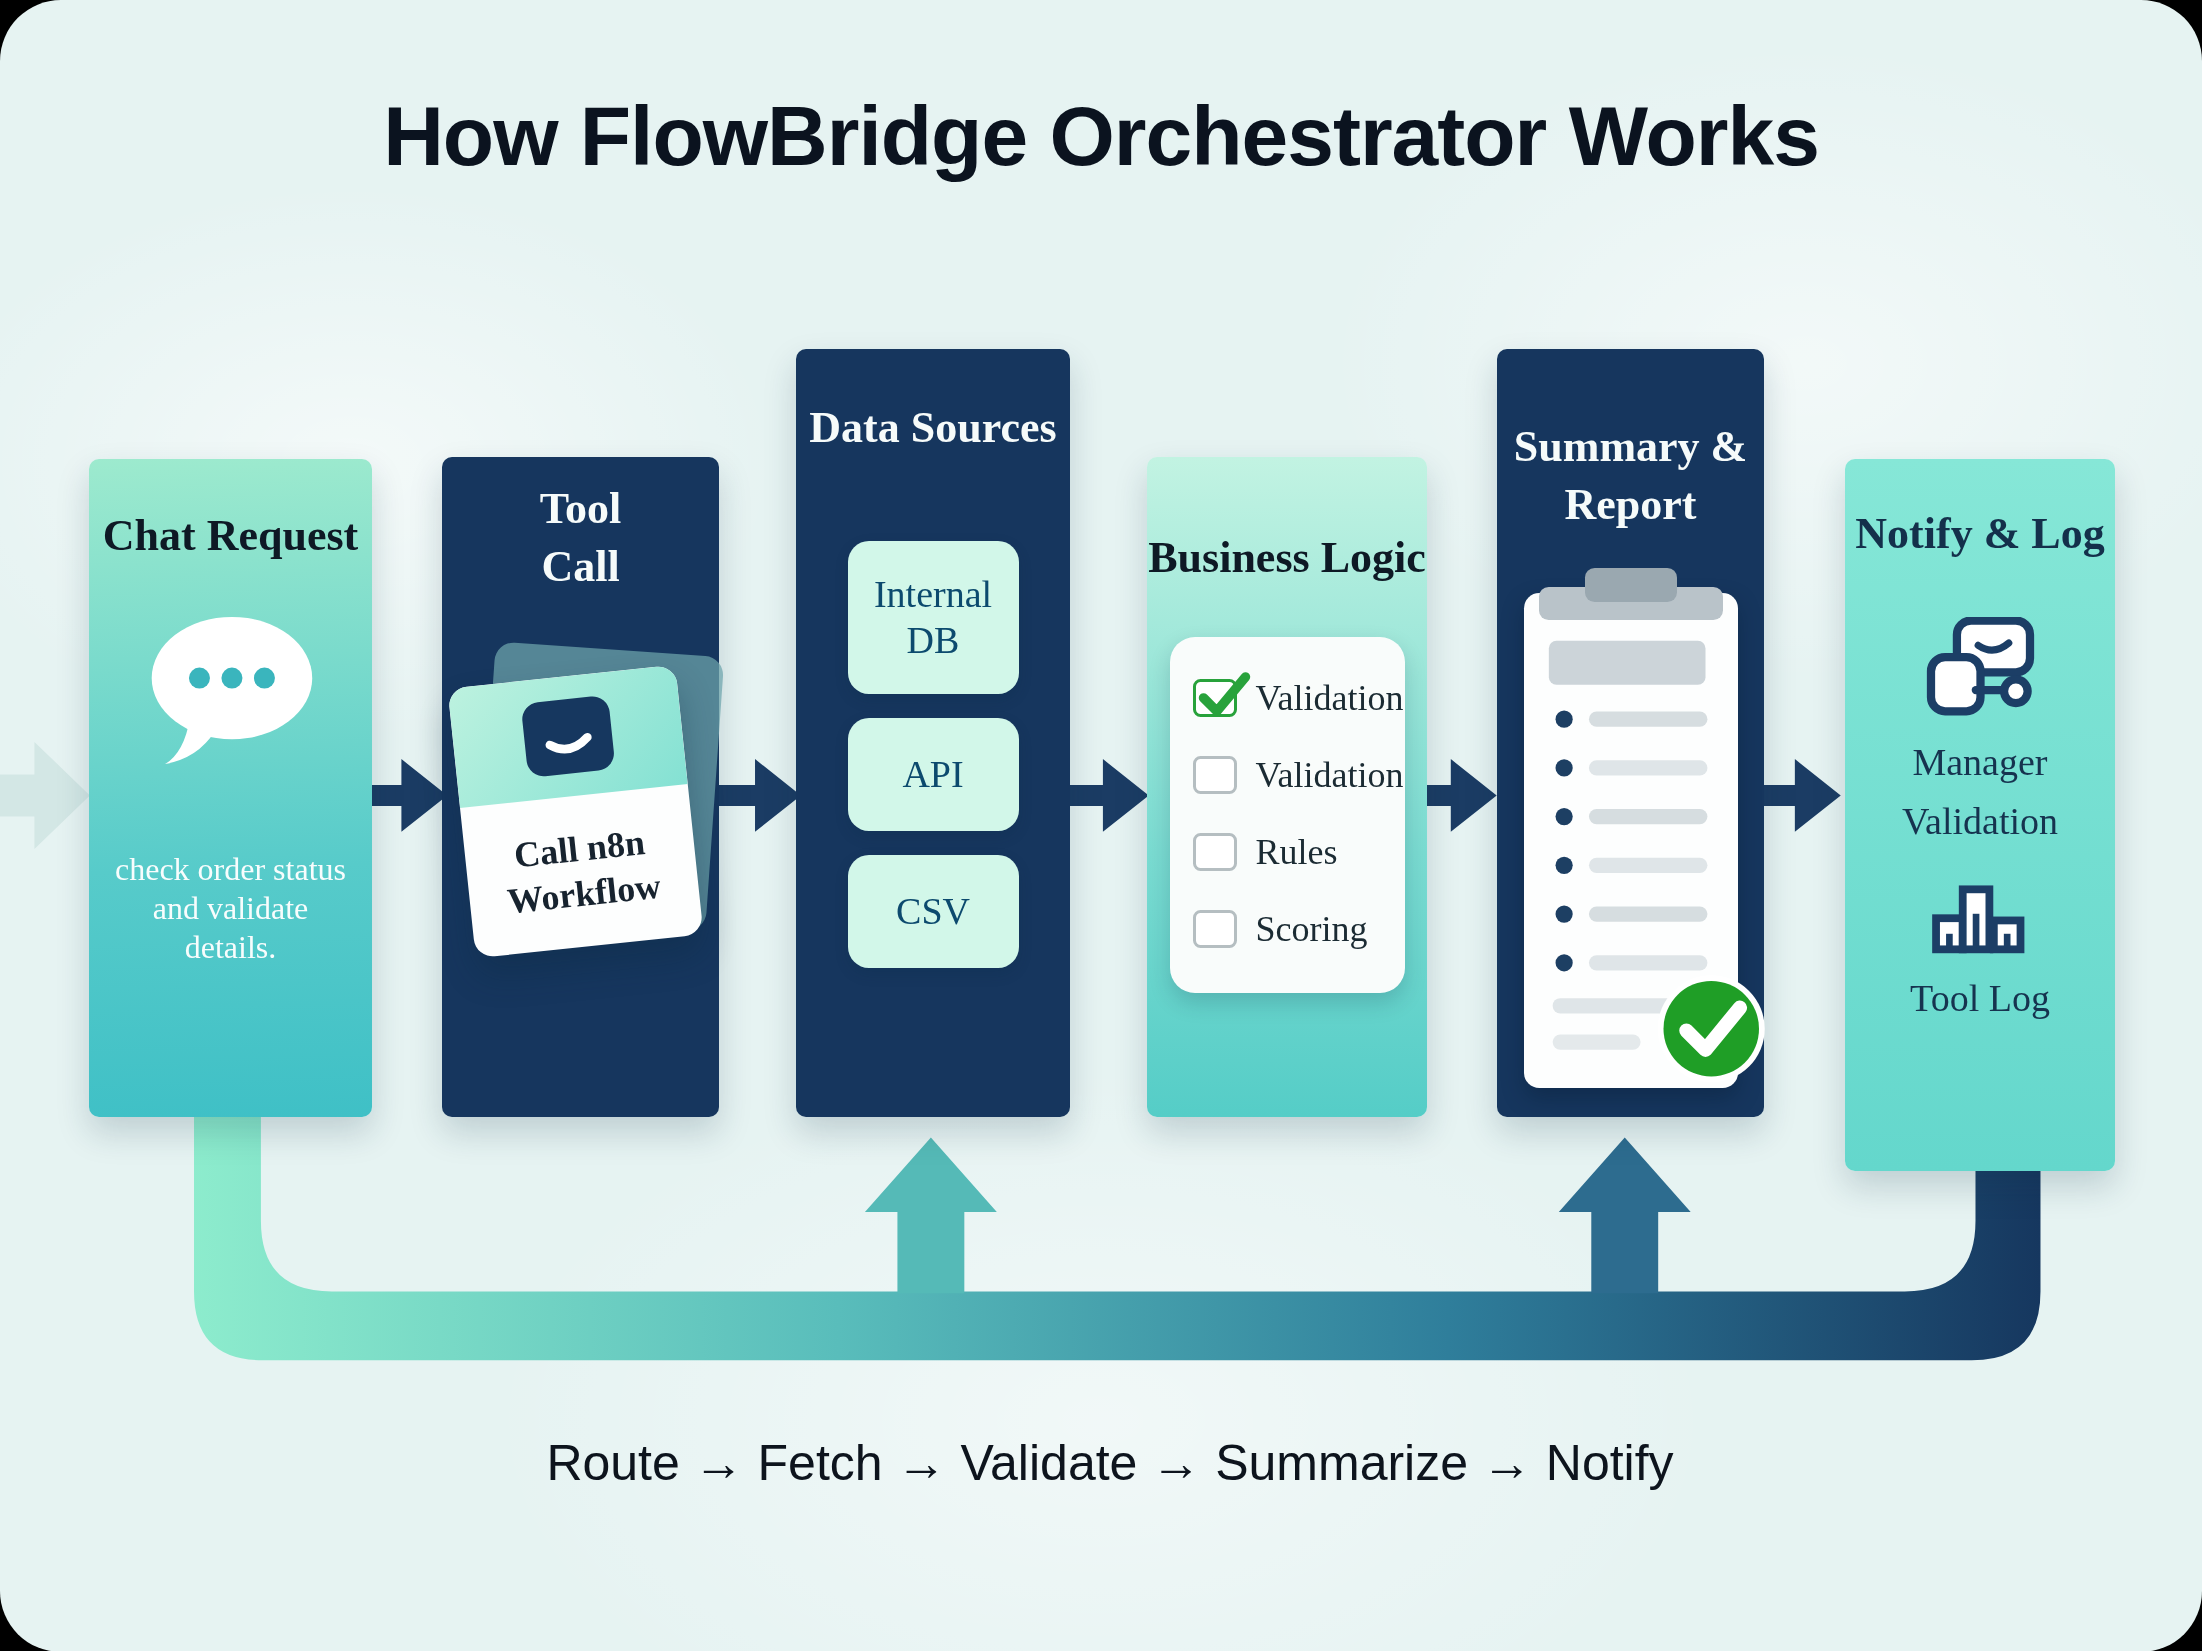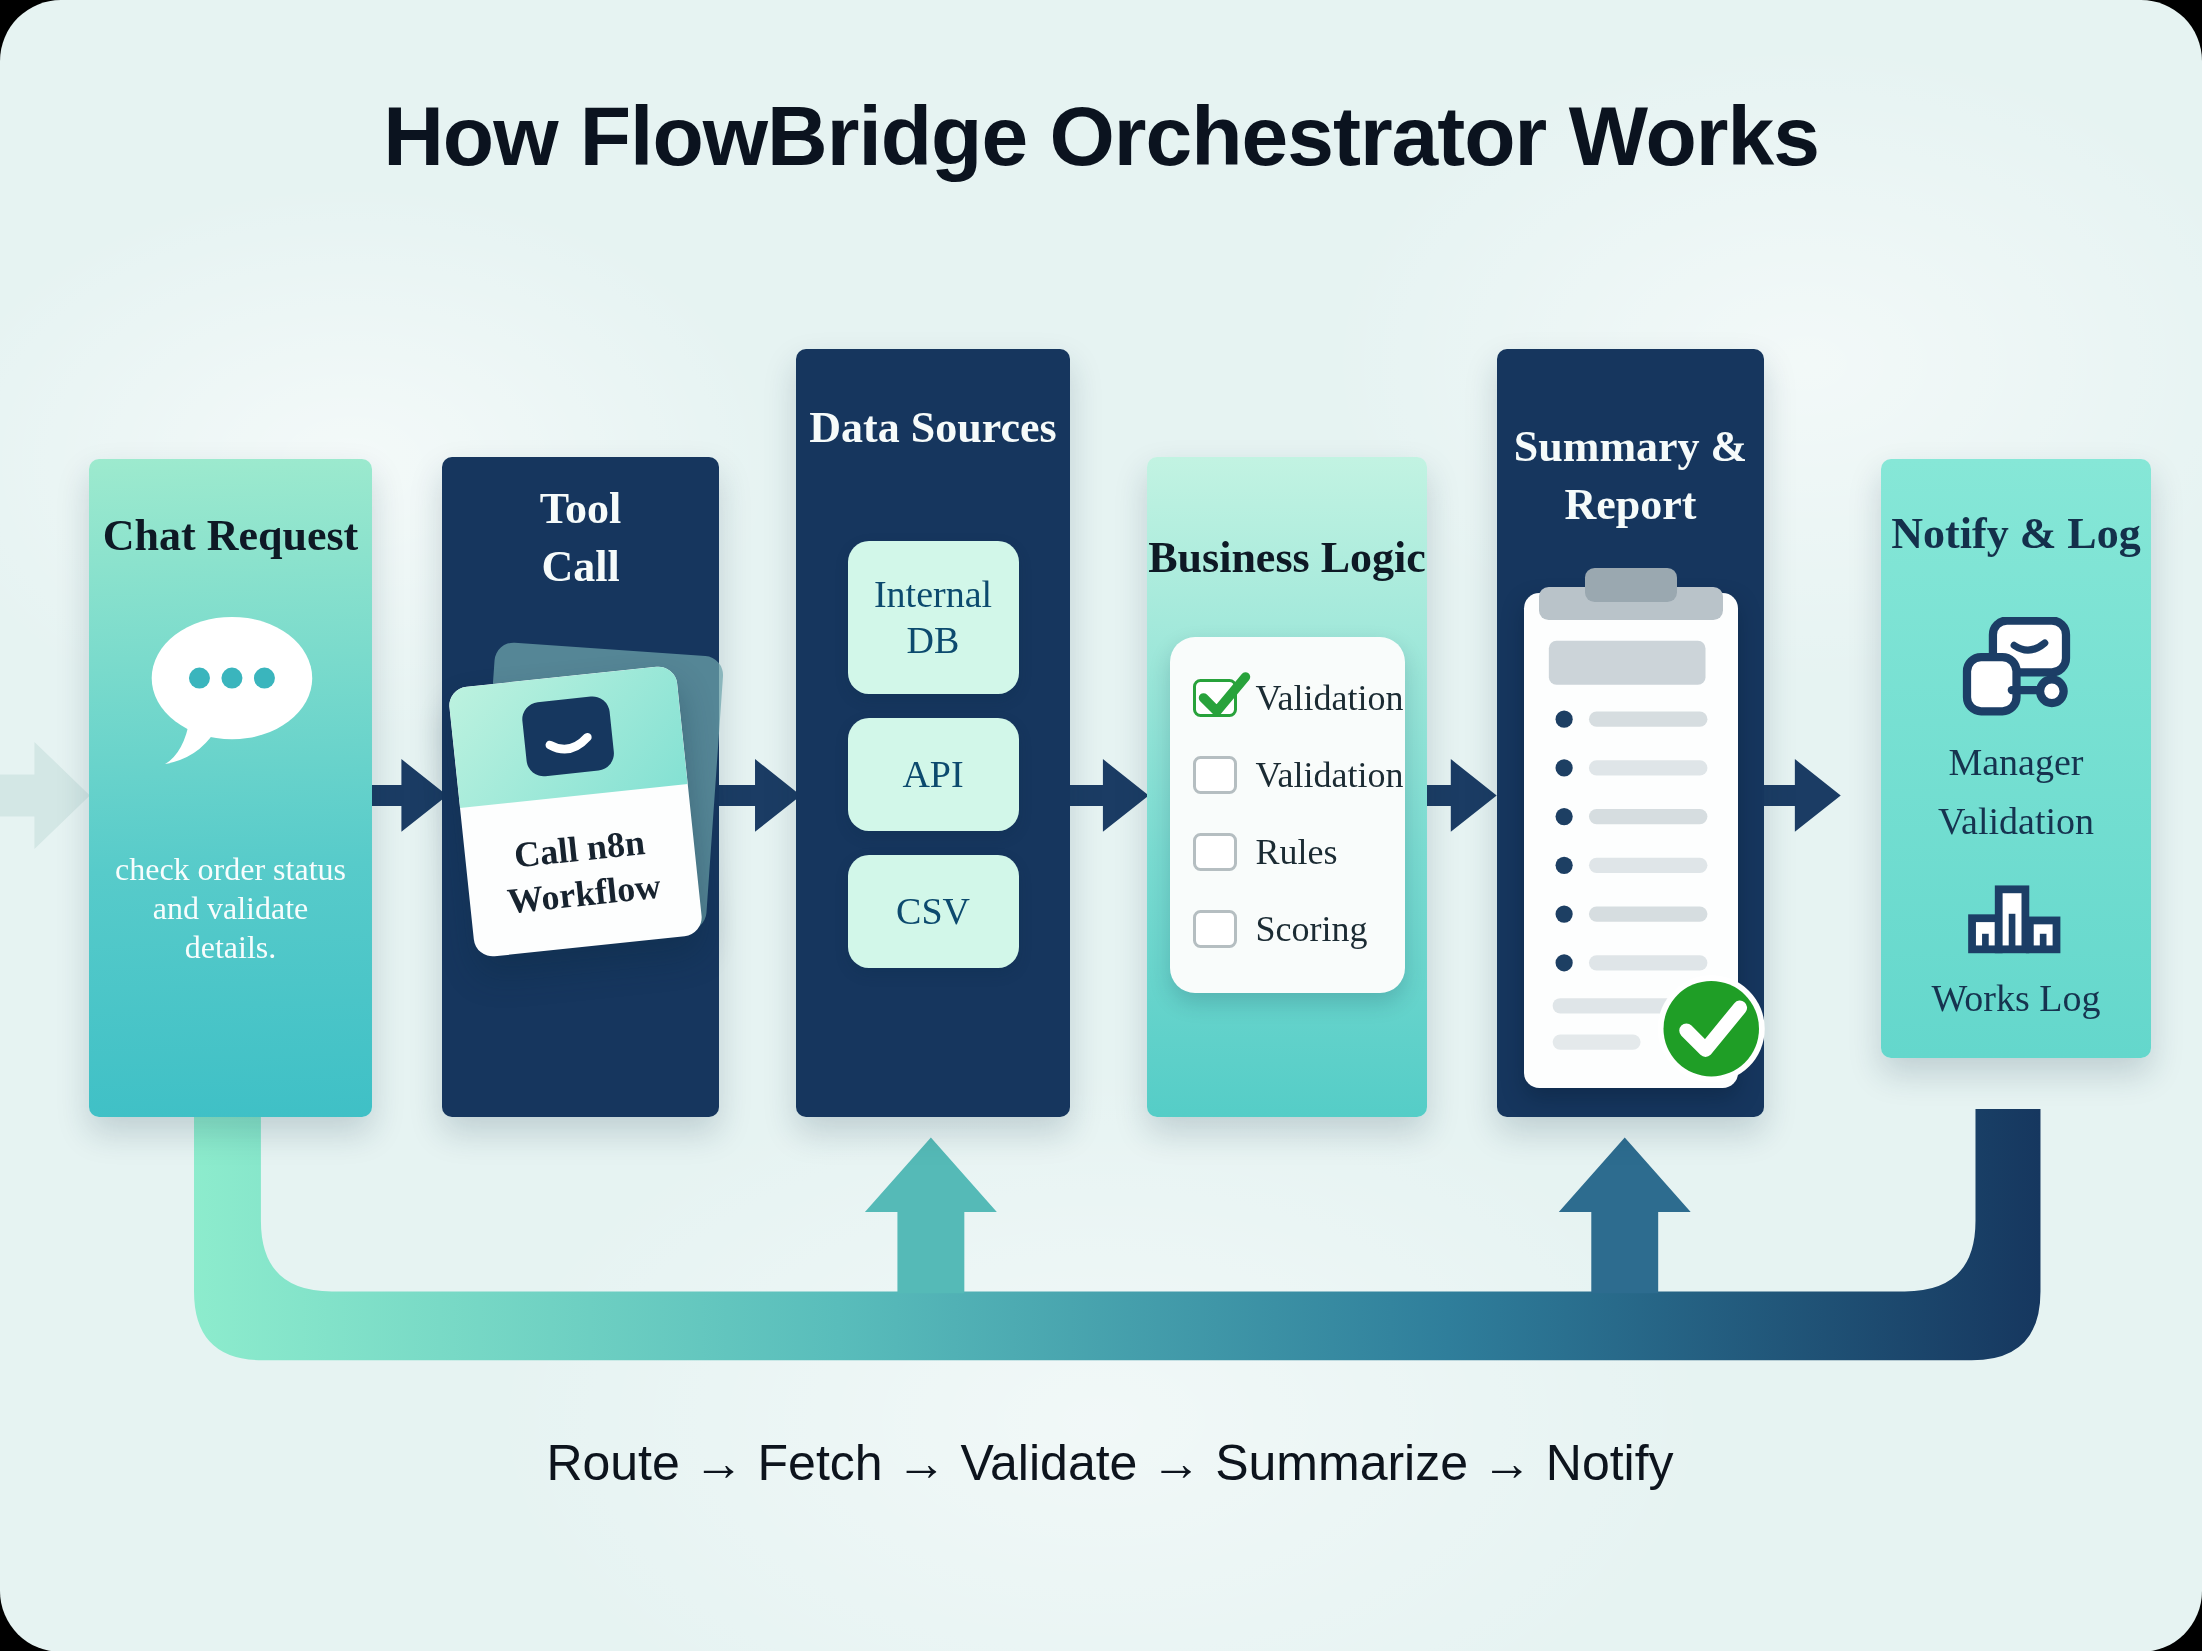--- a/index.html
+++ b/index.html
@@ -70,22 +70,22 @@
   .chk-label{font-size:36px;font-weight:500;color:#1b2b33;}
 
   
   .sum-card{left:1497px;top:349px;width:267px;height:768px;padding-top:69px;}
   .clipboard{position:relative;margin-top:59px;width:214px;height:495px;background:#fdfefe;
              border-radius:15.3px;box-shadow:0 9.6px 21px rgba(5,25,45,0.35);}
   .clip-tab{position:absolute;left:61px;top:-25px;width:92px;height:34px;border-radius:9.6px;background:#9aa8b0;}
   .clip-bar{position:absolute;left:15.3px;top:-5.7px;width:184px;height:32.5px;border-radius:9.6px;background:#b9c3c9;}
 
   
-  .notify-card{left:1845px;top:459px;width:270px;height:599px;padding-top:46px;
-               background:linear-gradient(180deg,#86e7d7 0%,#64d7cc 100%);margin-left:36px;}
+  .notify-card{left:1845px;top:459px;width:270px;height:712px;padding-top:46px;
+               background:linear-gradient(180deg,#86e7d7 0%,#64d7cc 100%);}
   .notify-label{font-size:38px;font-weight:500;color:#16334f;line-height:1.55;text-align:center;}
   .notify-icon{margin-top:54px;}
   .notify-icon2{margin-top:25px;}
 
   .caption{position:absolute;top:1434px;left:9px;width:100%;text-align:center;z-index:2;
            font-size:50px;font-weight:500;color:#0d141d;letter-spacing:0;}
 </style>
 </head>
 <body>
 
@@ -221,19 +221,19 @@
     <div class="notify-label" style="margin-top:17px;">Manager</div>
     <div class="notify-label">Validation</div>
     <svg class="notify-icon2" width="107" height="80" viewBox="0 0 96 72">
       <rect x="8" y="38" width="24" height="28" fill="#ffffff" stroke="#1c3e66" stroke-width="7"></rect>
       <rect x="32" y="12" width="24" height="54" fill="#ffffff" stroke="#1c3e66" stroke-width="7"></rect>
       <rect x="60" y="40" width="24" height="26" fill="#ffffff" stroke="#1c3e66" stroke-width="7"></rect>
       <line x1="20" y1="52" x2="20" y2="64" stroke="#1c3e66" stroke-width="6"></line>
       <line x1="44" y1="34" x2="44" y2="64" stroke="#1c3e66" stroke-width="6"></line>
       <line x1="72" y1="52" x2="72" y2="64" stroke="#1c3e66" stroke-width="6"></line>
     </svg>
-    <div class="notify-label" style="margin-top:13.4px;">Works Log</div>
+    <div class="notify-label" style="margin-top:13.4px;">Tool Log</div>
   </div>
 
   <div class="caption">Route → Fetch → Validate → Summarize → Notify</div>
 
 </div>
 
 
 </body></html>

